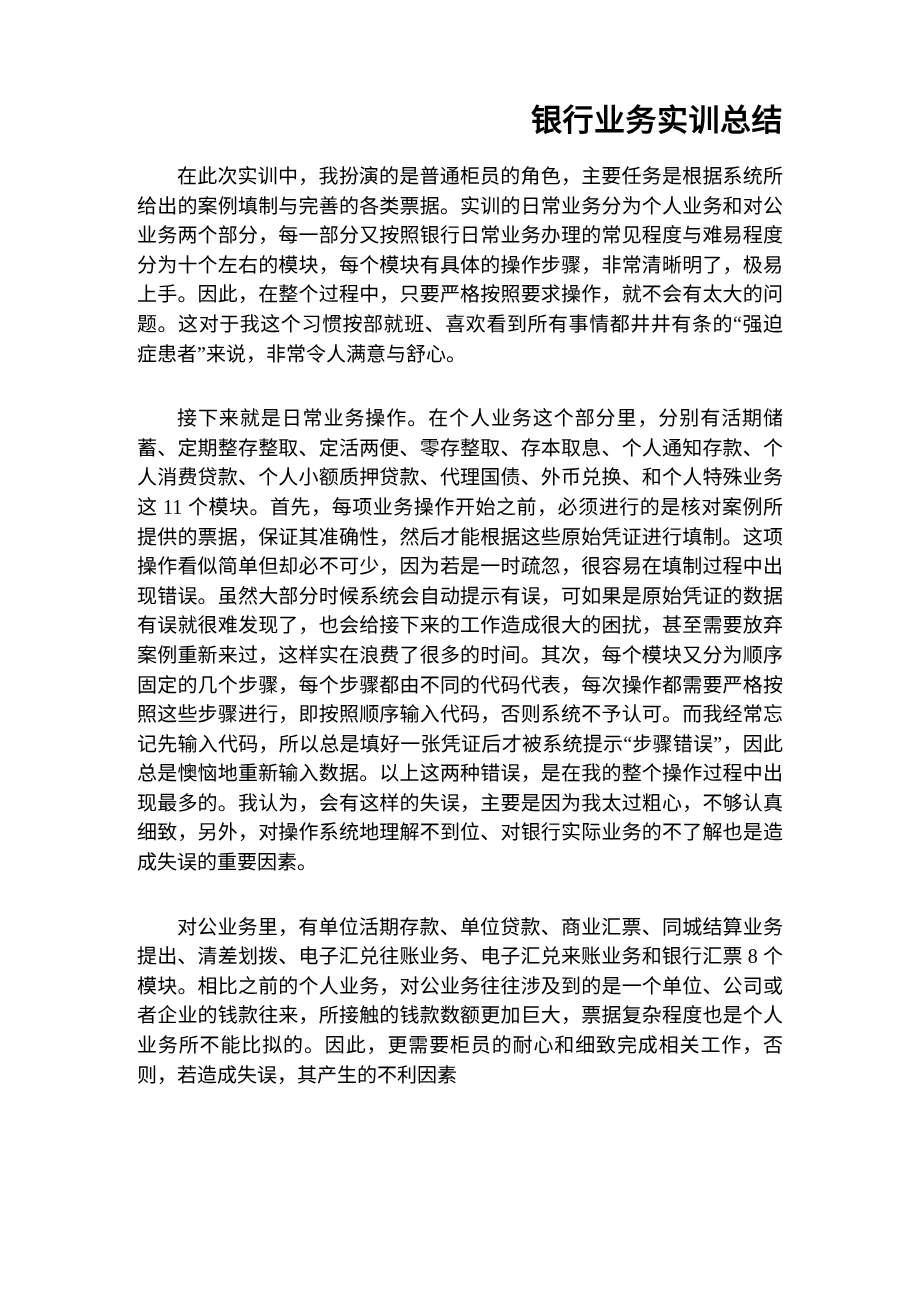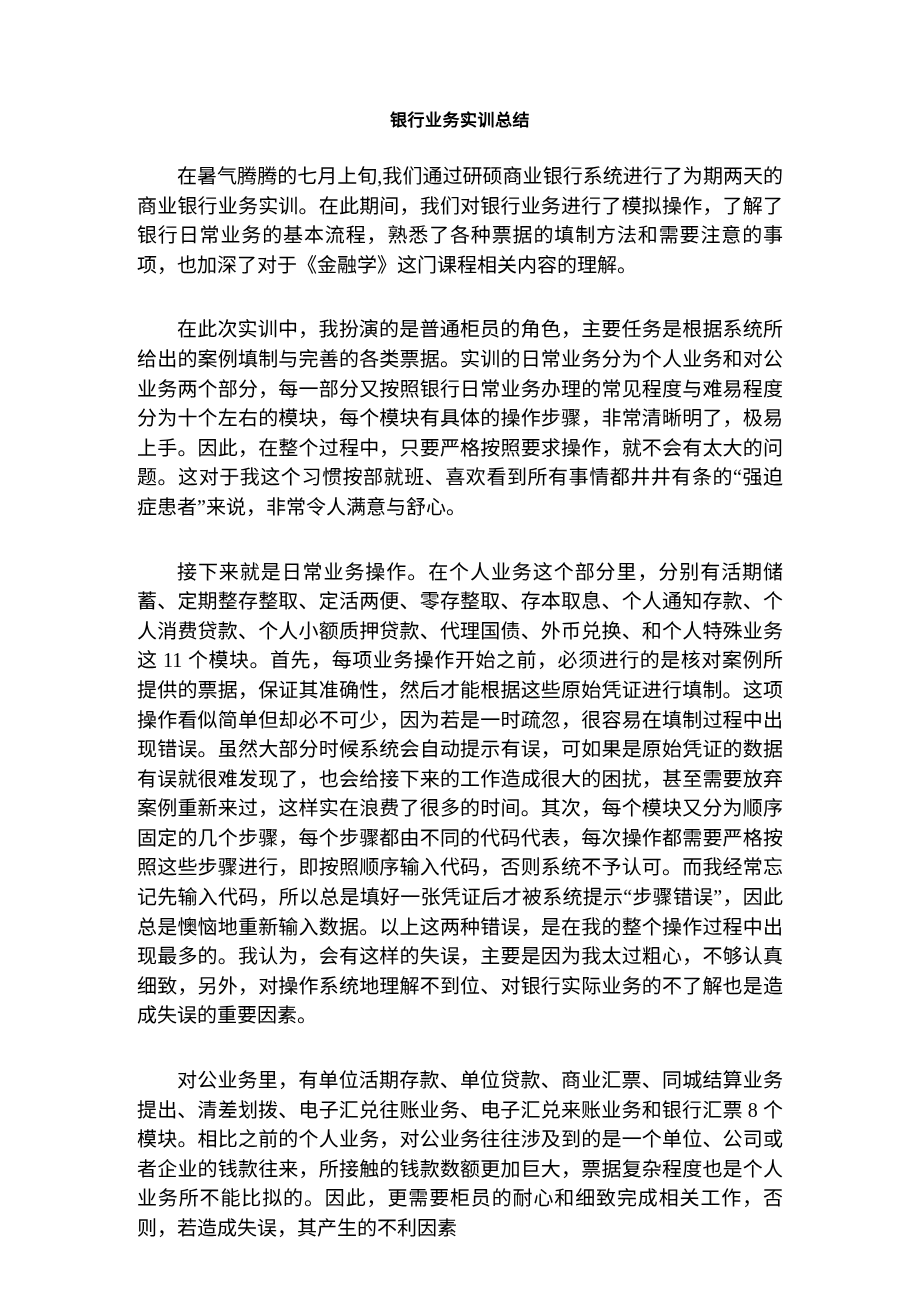--- a/index.html
+++ b/index.html
@@ -22,23 +22,23 @@
   }
 
   .doc-body {
     position: absolute;
     left: 137px;
     top: 104px;
     width: 646px;
   }
 
   .doc-title {
-    font-size: 17px;
+    font-size: 31px;
     font-weight: bold;
-    text-align: center;
+    text-align: right;
     line-height: 34px;
     letter-spacing: 0.5px;
     margin: 0 0 24px 0;
     font-family: "Liberation Serif", "DejaVu Serif", serif;
   }
 
   .para {
     font-size: 20px;
     line-height: 29.6px;
     text-align: justify;
@@ -54,21 +54,20 @@
   }
 </style>
 </head>
 <body>
 
 <div class="page">
   <div class="doc-body">
 
     <h1 class="doc-title">银行业务实训总结</h1>
 
-    <p class="para">在暑气腾腾的七月上旬,我们通过研硕商业银行系统进行了为期两天的商业银行业务实训。在此期间，我们对银行业务进行了模拟操作，了解了银行日常业务的基本流程，熟悉了各种票据的填制方法和需要注意的事项，也加深了对于《金融学》这门课程相关内容的理解。</p>
 
     <p class="para">在此次实训中，我扮演的是普通柜员的角色，主要任务是根据系统所给出的案例填制与完善的各类票据。实训的日常业务分为个人业务和对公业务两个部分，每一部分又按照银行日常业务办理的常见程度与难易程度分为十个左右的模块，每个模块有具体的操作步骤，非常清晰明了，极易上手。因此，在整个过程中，只要严格按照要求操作，就不会有太大的问题。这对于我这个习惯按部就班、喜欢看到所有事情都井井有条的“强迫症患者”来说，非常令人满意与舒心。</p>
 
 
     <p class="para">接下来就是日常业务操作。在个人业务这个部分里，分别有活期储蓄、定期整存整取、定活两便、零存整取、存本取息、个人通知存款、个人消费贷款、个人小额质押贷款、代理国债、外币兑换、和个人特殊业务这 11 个模块。首先，每项业务操作开始之前，必须进行的是核对案例所提供的票据，保证其准确性，然后才能根据这些原始凭证进行填制。这项操作看似简单但却必不可少，因为若是一时疏忽，很容易在填制过程中出现错误。虽然大部分时候系统会自动提示有误，可如果是原始凭证的数据有误就很难发现了，也会给接下来的工作造成很大的困扰，甚至需要放弃案例重新来过，这样实在浪费了很多的时间。其次，每个模块又分为顺序固定的几个步骤，每个步骤都由不同的代码代表，每次操作都需要严格按照这些步骤进行，即按照顺序输入代码，否则系统不予认可。而我经常忘记先输入代码，所以总是填好一张凭证后才被系统提示“步骤错误”，因此总是懊恼地重新输入数据。以上这两种错误，是在我的整个操作过程中出现最多的。我认为，会有这样的失误，主要是因为我太过粗心，不够认真细致，另外，对操作系统地理解不到位、对银行实际业务的不了解也是造成失误的重要因素。</p>
 
     <p class="para">对公业务里，有单位活期存款、单位贷款、商业汇票、同城结算业务提出、清差划拨、电子汇兑往账业务、电子汇兑来账业务和银行汇票 8 个模块。相比之前的个人业务，对公业务往往涉及到的是一个单位、公司或者企业的钱款往来，所接触的钱款数额更加巨大，票据复杂程度也是个人业务所不能比拟的。因此，更需要柜员的耐心和细致完成相关工作，否则，若造成失误，其产生的不利因素</p>
 
   </div>
 </div>

